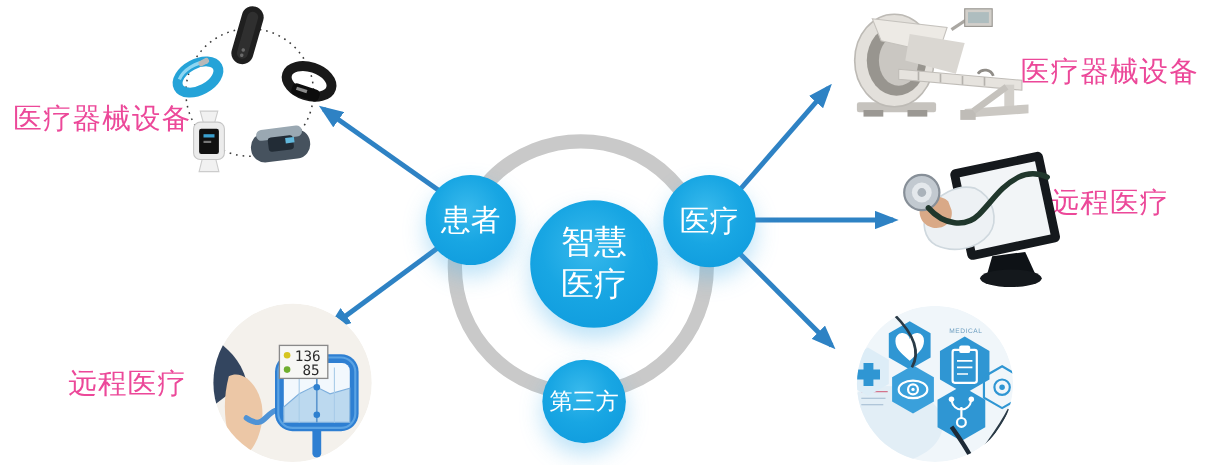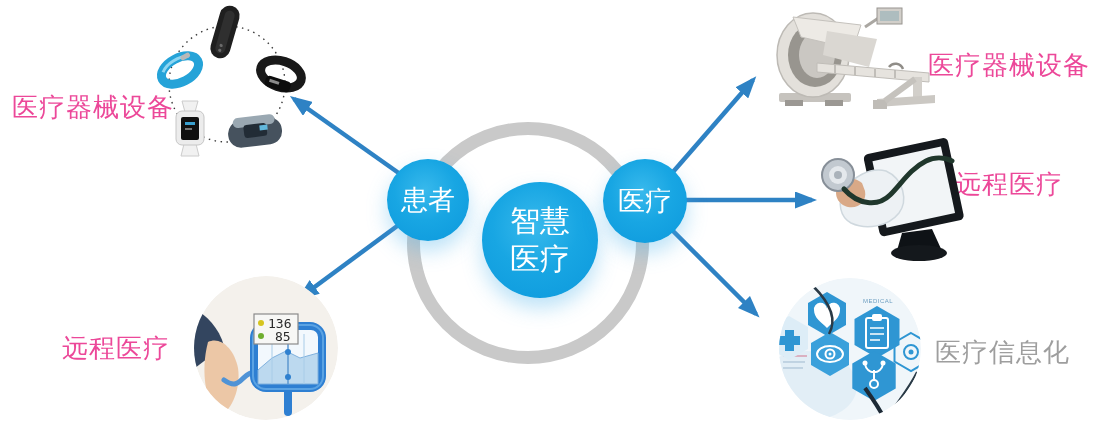--- a/index.html
+++ b/index.html
@@ -54,26 +54,28 @@
       <div>智慧</div>
       <div>医疗</div>
     </div>
   </div>
   <div class="node node-patient">
     <span>患者</span>
   </div>
   <div class="node node-medical">
     <span>医疗</span>
   </div>
+  <div class="node node-third">
+    <span>第三方</span>
+  </div>
 
   <div class="label" style="left:12px;top:90px;">医疗器械设备</div>
   <div class="label" style="left:62px;top:331px;">远程医疗</div>
   <div class="label" style="left:928px;top:48px;">医疗器械设备</div>
   <div class="label" style="left:955px;top:167px;">远程医疗</div>
-  <div class="label gray" style="left:935px;top:335px;">医疗信息化</div>
 
   <svg class="illus" style="left:135px;top:2px;" width="175" height="162" viewBox="0 0 175 162">
     <circle cx="92" cy="82" r="58" fill="none" stroke="#3a3a3a" stroke-width="1.4" stroke-dasharray="1.5 4.5"></circle>
 
     <g transform="translate(90,30) rotate(16)">
       <rect x="-10" y="-27" width="20" height="54" rx="10" fill="#1f1f1f"></rect>
       <rect x="-5" y="-22" width="10" height="44" rx="5" fill="#2f2f2f"></rect>
       <circle cx="0" cy="14" r="1.6" fill="#6a6a6a"></circle>
         <circle cx="0" cy="19" r="1.6" fill="#6a6a6a"></circle>
     </g>

